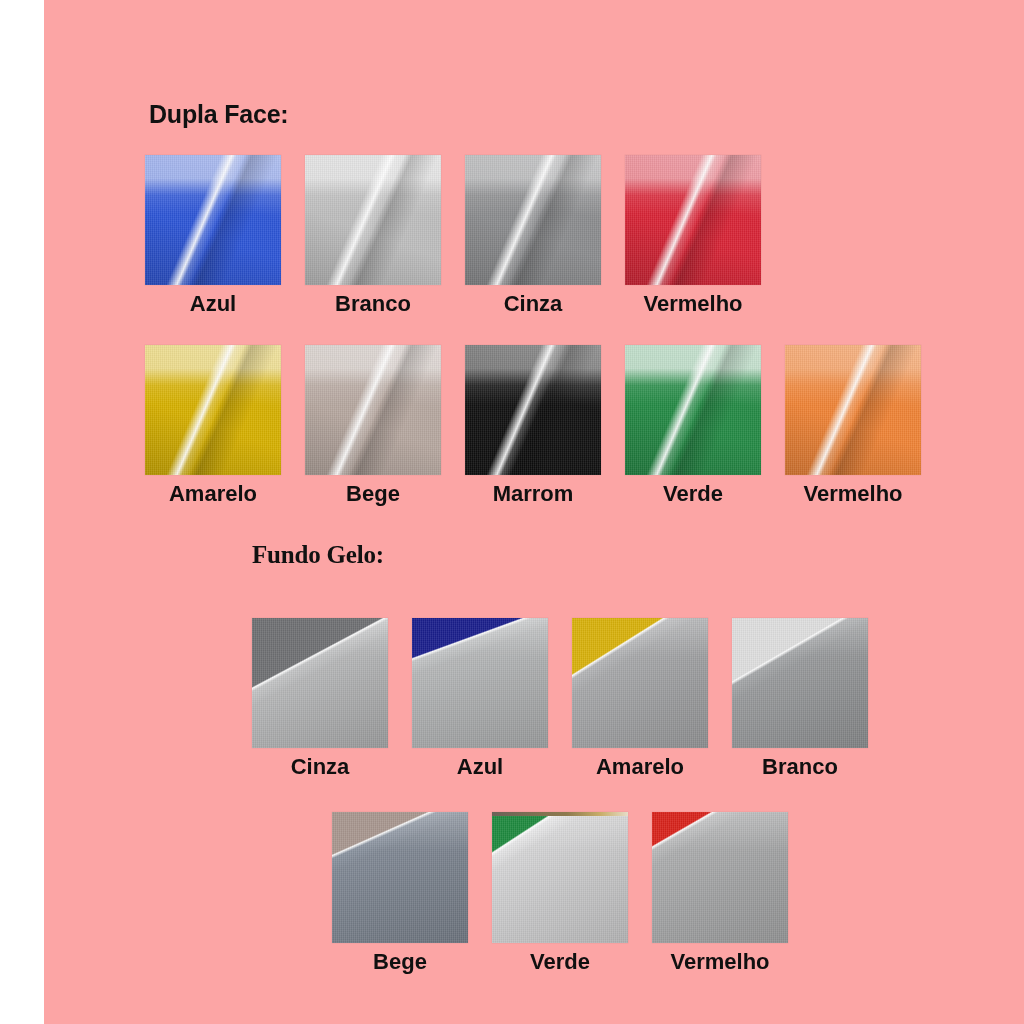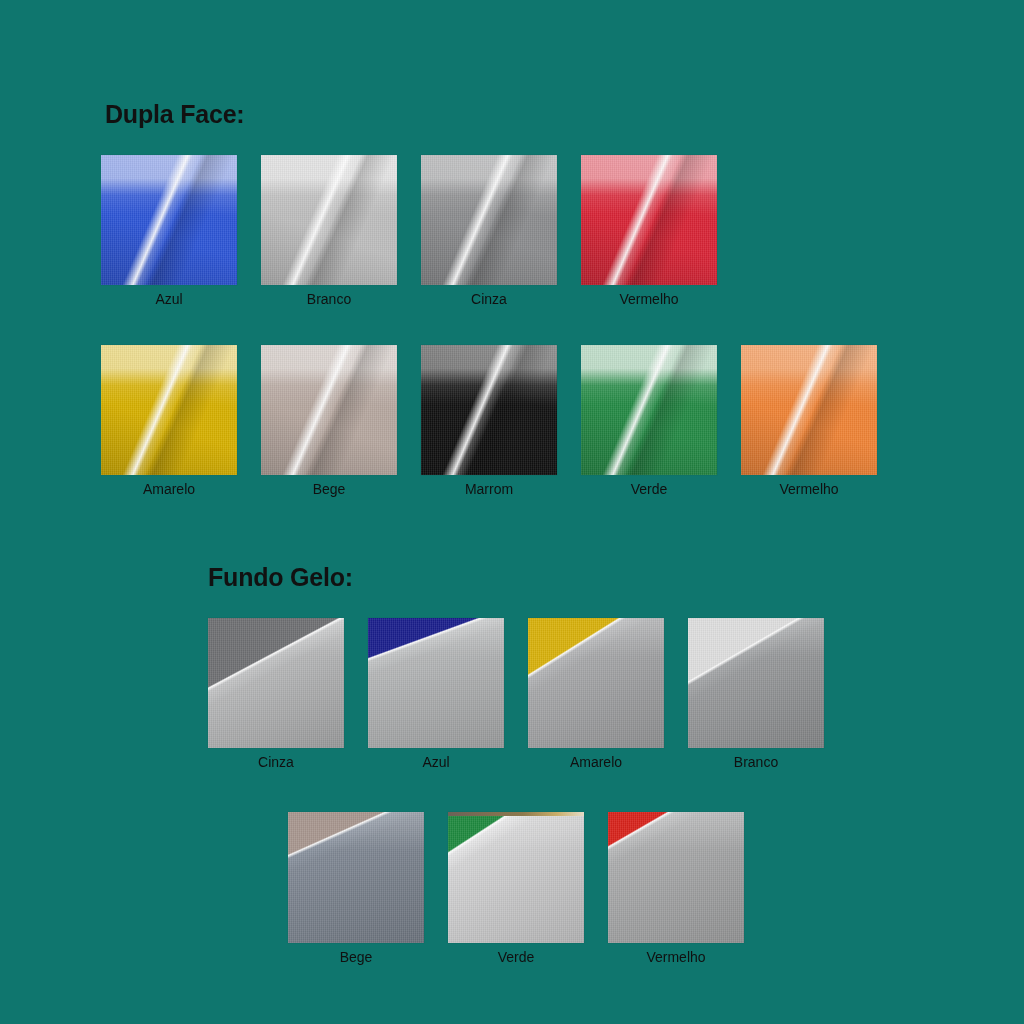--- a/index.html
+++ b/index.html
@@ -37,22 +37,22 @@
     background-image:
       repeating-linear-gradient(90deg, rgba(255,255,255,0.13) 0 1px, rgba(0,0,0,0.05) 1px 2px),
       repeating-linear-gradient(0deg, rgba(255,255,255,0.07) 0 1px, rgba(0,0,0,0.04) 1px 2px);
     opacity:0.55;
     pointer-events:none;
   }
   .chip .sheen{position:absolute;inset:0;pointer-events:none;}
 
   .label{
     margin-top:7px;
-    font-size:14px;
-    font-weight:normal;
+    font-size:22px;
+    font-weight:bold;
     color:#101010;
     white-space:nowrap;
     text-align:right;
     line-height:1.05;
   }
 
   
   
   .df{background:var(--c);}
   .df .sheen{
@@ -70,21 +70,21 @@
     background:
       linear-gradient(var(--ang), var(--c) 0%, var(--c) var(--split), rgba(255,255,255,0.95) calc(var(--split) + 0.8%), rgba(255,255,255,0.0) calc(var(--split) + 2.4%), transparent 100%),
       linear-gradient(180deg, rgba(255,255,255,0.22) 0%, transparent 30%),
       linear-gradient(var(--ang), transparent var(--split), rgba(0,0,0,0.10) calc(var(--split) + 10%), rgba(0,0,0,0.26) 100%);
   }
   .fg .strip{position:absolute;left:0;right:0;top:0;height:4px;pointer-events:none;}
 </style>
 </head>
 <body>
 
-<div class="page" style="background: #0f766e;">
+<div class="page" style="background: #fca5a5; margin-left: 44px;">
     <div class="section-title" style="left: 105px; top: 100px;">Dupla Face:</div>
     <div class="swatch-grid" style="left: 101px; top: 155px; gap: 24px;">
       <div class="cell">
         <div class="chip df" style="width: 136px; height: 130px; --c: #2d55d6; --top: rgba(255,255,255,0.55); background: rgb(45, 85, 214);">
           <div class="sheen"></div>
           <div class="mesh"></div>
         </div>
         <div class="label">Azul</div>
       </div>
       <div class="cell">
@@ -139,21 +139,21 @@
         <div class="label">Verde</div>
       </div>
       <div class="cell">
         <div class="chip df" style="width: 136px; height: 130px; --c: #ef8336; --top: rgba(255,255,255,0.30); background: rgb(239, 131, 54);">
           <div class="sheen"></div>
           <div class="mesh"></div>
         </div>
         <div class="label">Vermelho</div>
       </div>
     </div>
-    <div class="section-title" style="left: 208px; top: 563px;">Fundo Gelo:</div>
+    <div class="section-title" style="left: 208px; top: 541px; font-family: Liberation Serif, serif;">Fundo Gelo:</div>
     <div class="swatch-grid" style="left: 208px; top: 618px; gap: 24px;">
       <div class="cell">
         <div class="chip fg" style="width: 136px; height: 130px; --c: #6f7073; --ice: #c9cacb; --split: 34%; --ang: 152deg; background: rgb(201, 202, 203);">
           <div class="sheen"></div>
           <div class="mesh"></div>
         </div>
         <div class="label">Cinza</div>
       </div>
       <div class="cell">
         <div class="chip fg" style="width: 136px; height: 130px; --c: #1b1f8c; --ice: #c9cbcc; --split: 22%; --ang: 160deg; background: rgb(201, 203, 204);">

